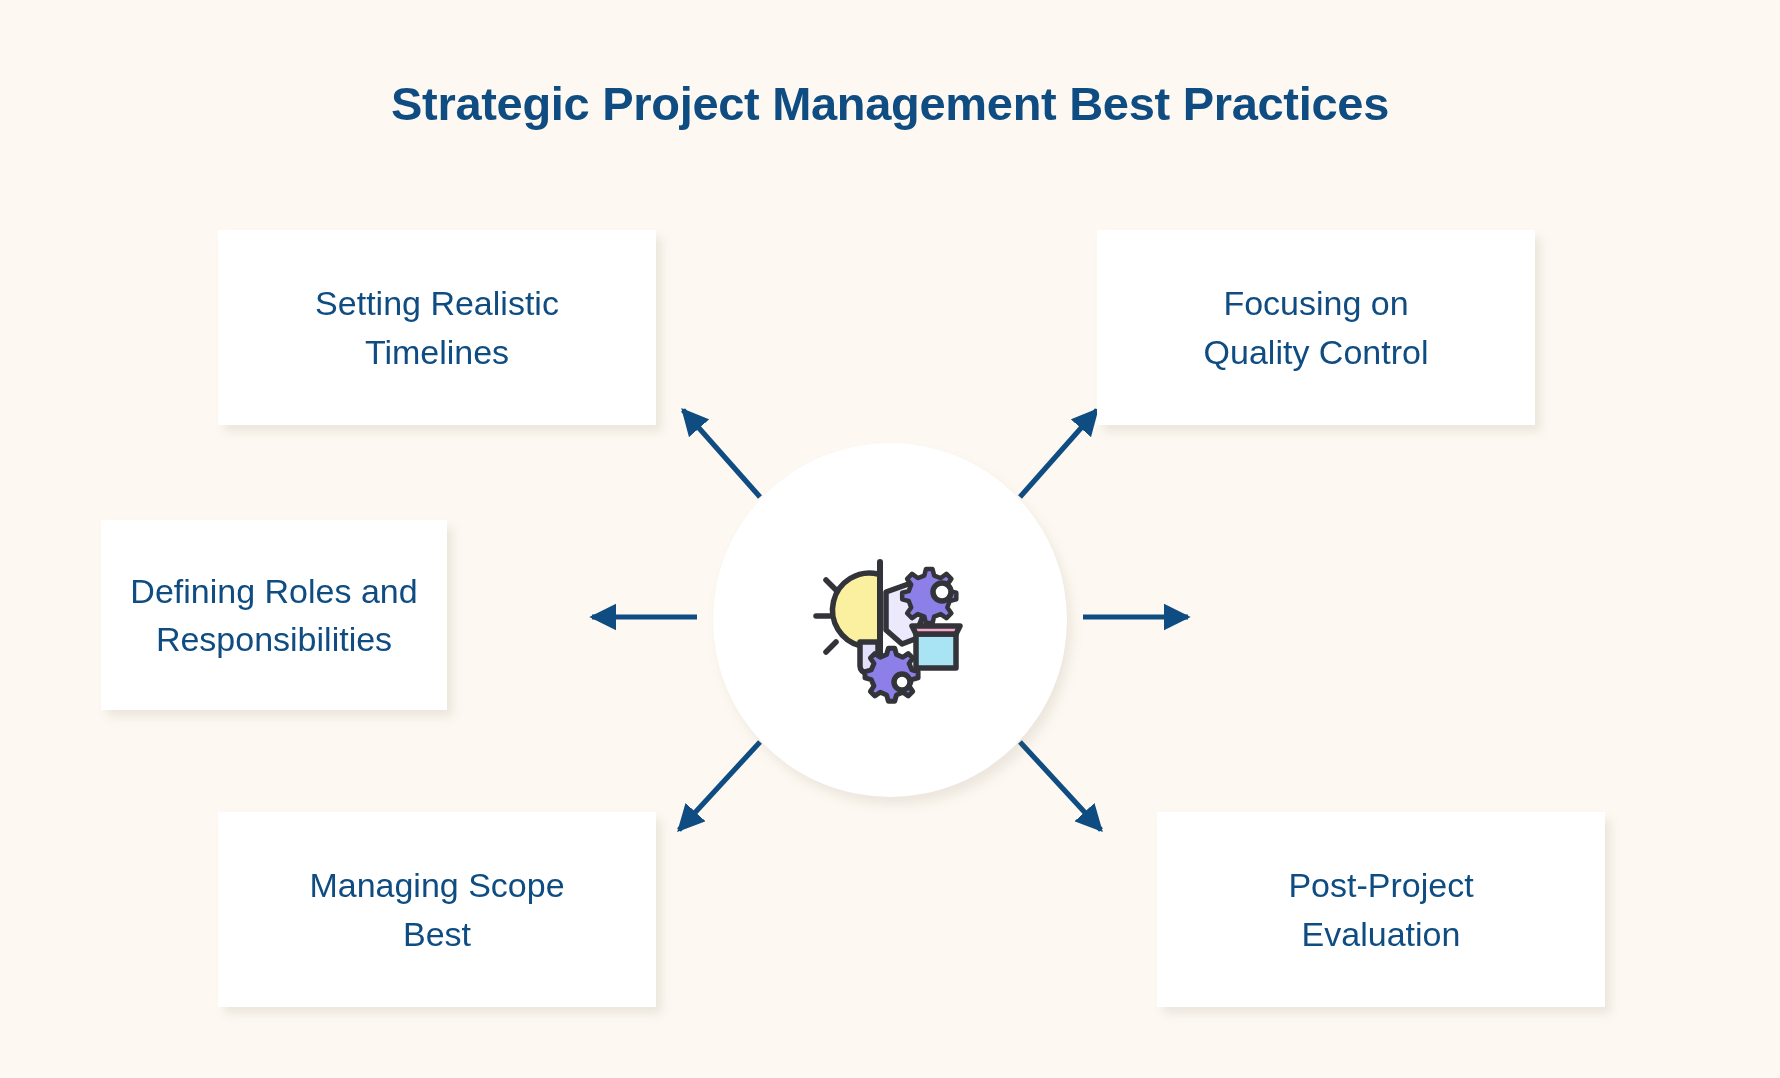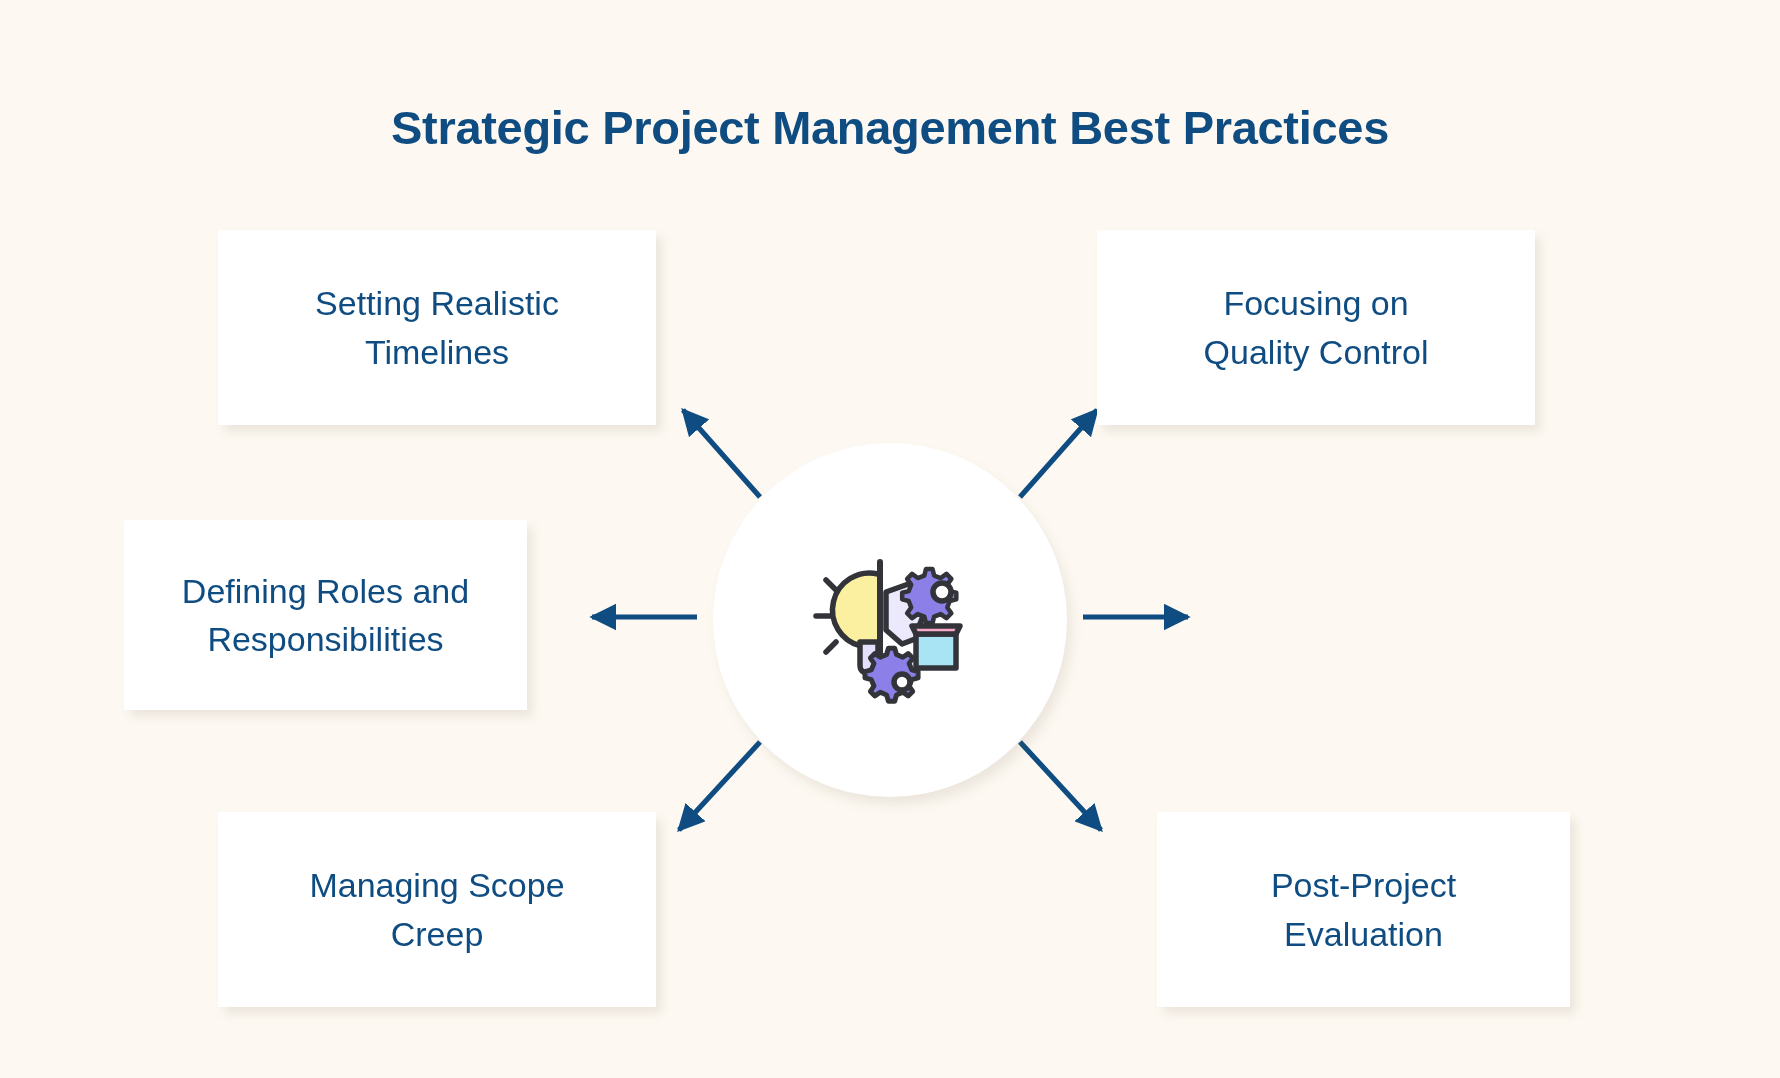--- a/index.html
+++ b/index.html
@@ -26,21 +26,20 @@
     position: absolute;
     left: 0;
     top: 78px;
     width: 1780px;
     text-align: center;
     font-size: 47px;
     font-weight: bold;
     color: #0F4C81;
     letter-spacing: -0.3px;
     line-height: 1.1;
-    margin-top: 24px;
   }
 
   
   .card {
     position: absolute;
     background: #FFFFFF;
     box-shadow: 6px 7px 9px rgba(120, 105, 85, 0.13);
     display: flex;
     align-items: center;
     justify-content: center;
@@ -51,26 +50,26 @@
     color: #0F4C81;
     font-size: 34px;
     line-height: 1.42;
     text-align: center;
     font-weight: normal;
     white-space: pre-line;
   }
 
   
   .card-l1 { left: 218px;  top: 230px; width: 438px; height: 195px; }
-  .card-l2 { left: 124px;  top: 520px; width: 403px; height: 190px; }
+  .card-l2 { left: 101px;  top: 520px; width: 346px; height: 190px; }
   .card-l3 { left: 218px;  top: 812px; width: 438px; height: 195px; }
   
   .card-r1 { left: 1097px; top: 230px; width: 438px; height: 195px; }
   .card-r2 { left: 1252px; top: 520px; width: 438px; height: 190px; }
-  .card-r3 { left: 1157px; top: 812px; width: 413px; height: 195px; }
+  .card-r3 { left: 1157px; top: 812px; width: 448px; height: 195px; }
 
   
   .hub {
     position: absolute;
     left: 713px;
     top: 443px;
     width: 354px;
     height: 354px;
     border-radius: 50%;
     background: #FFFFFF;
@@ -161,21 +160,21 @@
 Timelines</div>
   </div>
 
   <div class="card card-l2">
     <div class="card-label">Defining Roles and
 Responsibilities</div>
   </div>
 
   <div class="card card-l3">
     <div class="card-label">Managing Scope
-Creep</div>
+Best</div>
   </div>
 
   <div class="card card-r1">
     <div class="card-label">Focusing on
 Quality Control</div>
   </div>
 
 
   <div class="card card-r3">
     <div class="card-label">Post-Project

